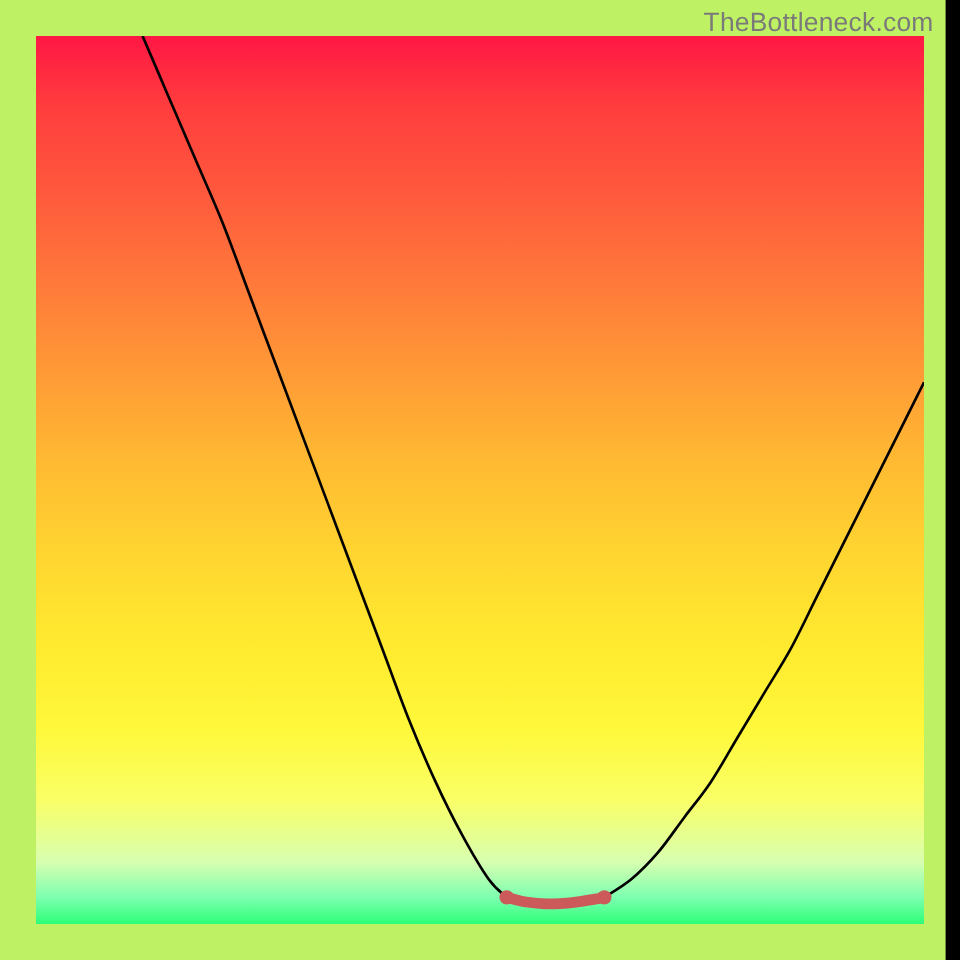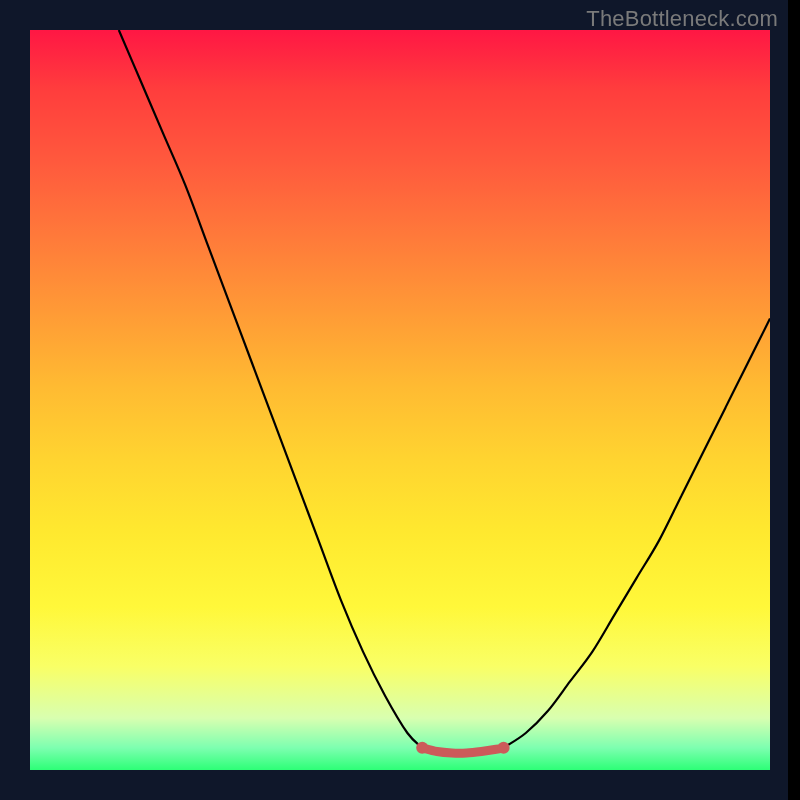--- a/index.html
+++ b/index.html
@@ -9,21 +9,21 @@
     height: 800px;
     background: #000;
     overflow: hidden;
   }
   .frame {
     position: absolute;
     left: 0;
     top: 0;
     width: 788px;
     height: 800px;
-    background: #0f172a;
+    background: #bef264;
   }
   .plot {
     position: absolute;
     left: 30px;
     top: 30px;
     width: 740px;
     height: 740px;
     overflow: hidden;
   }
   .gradient {

